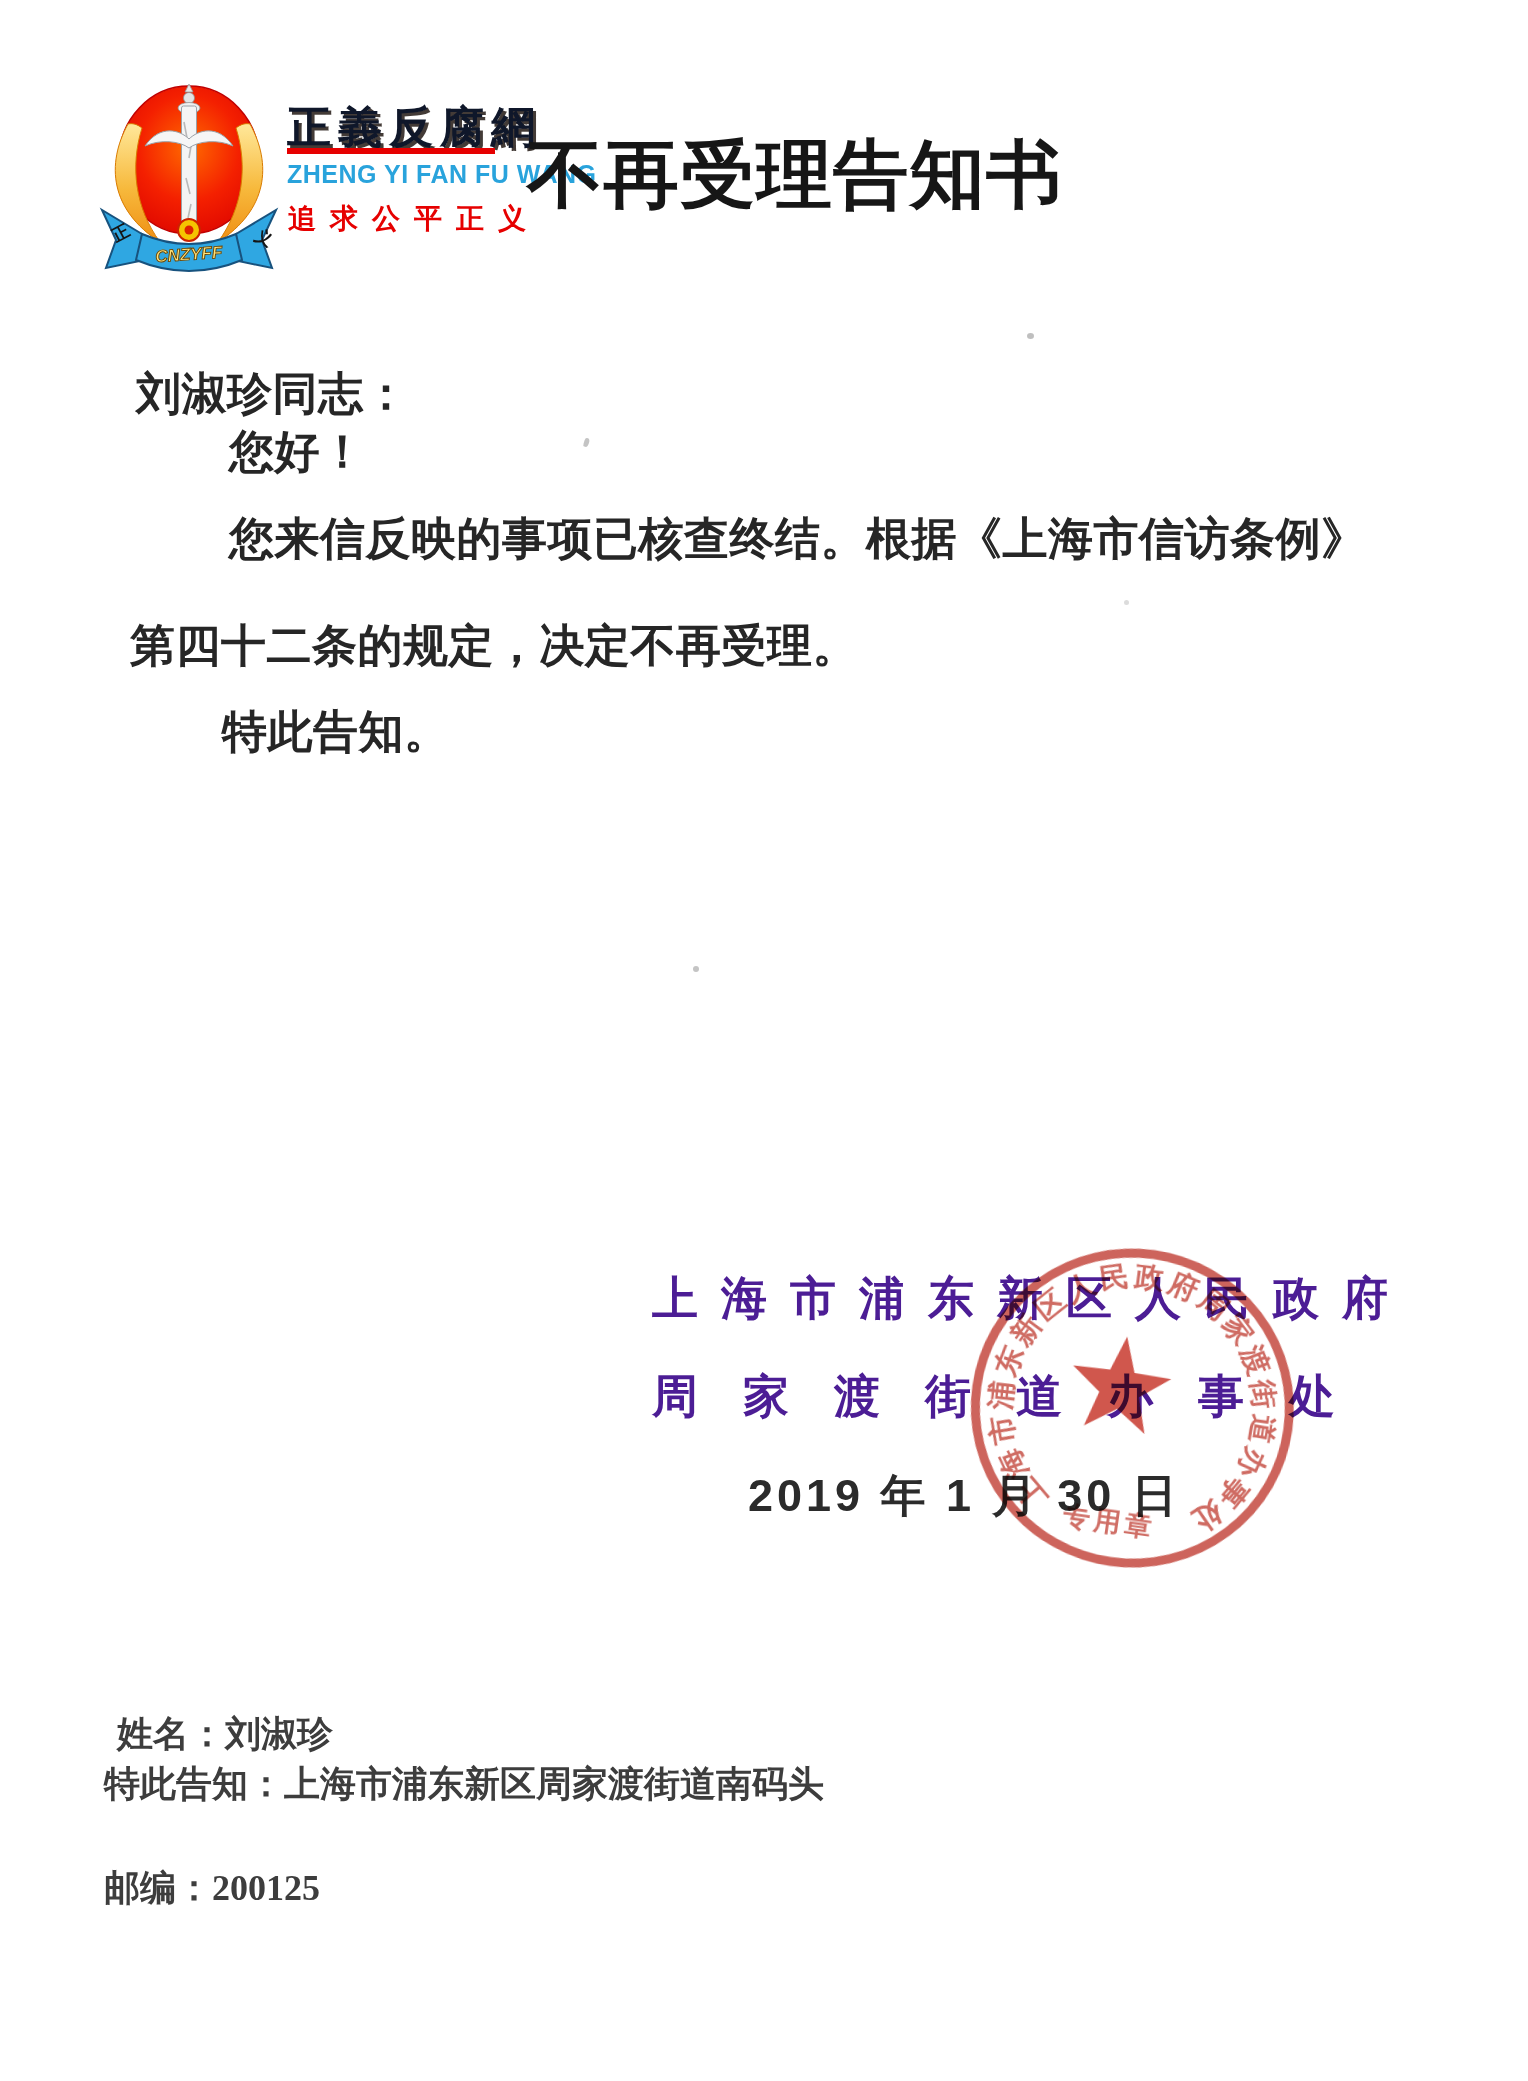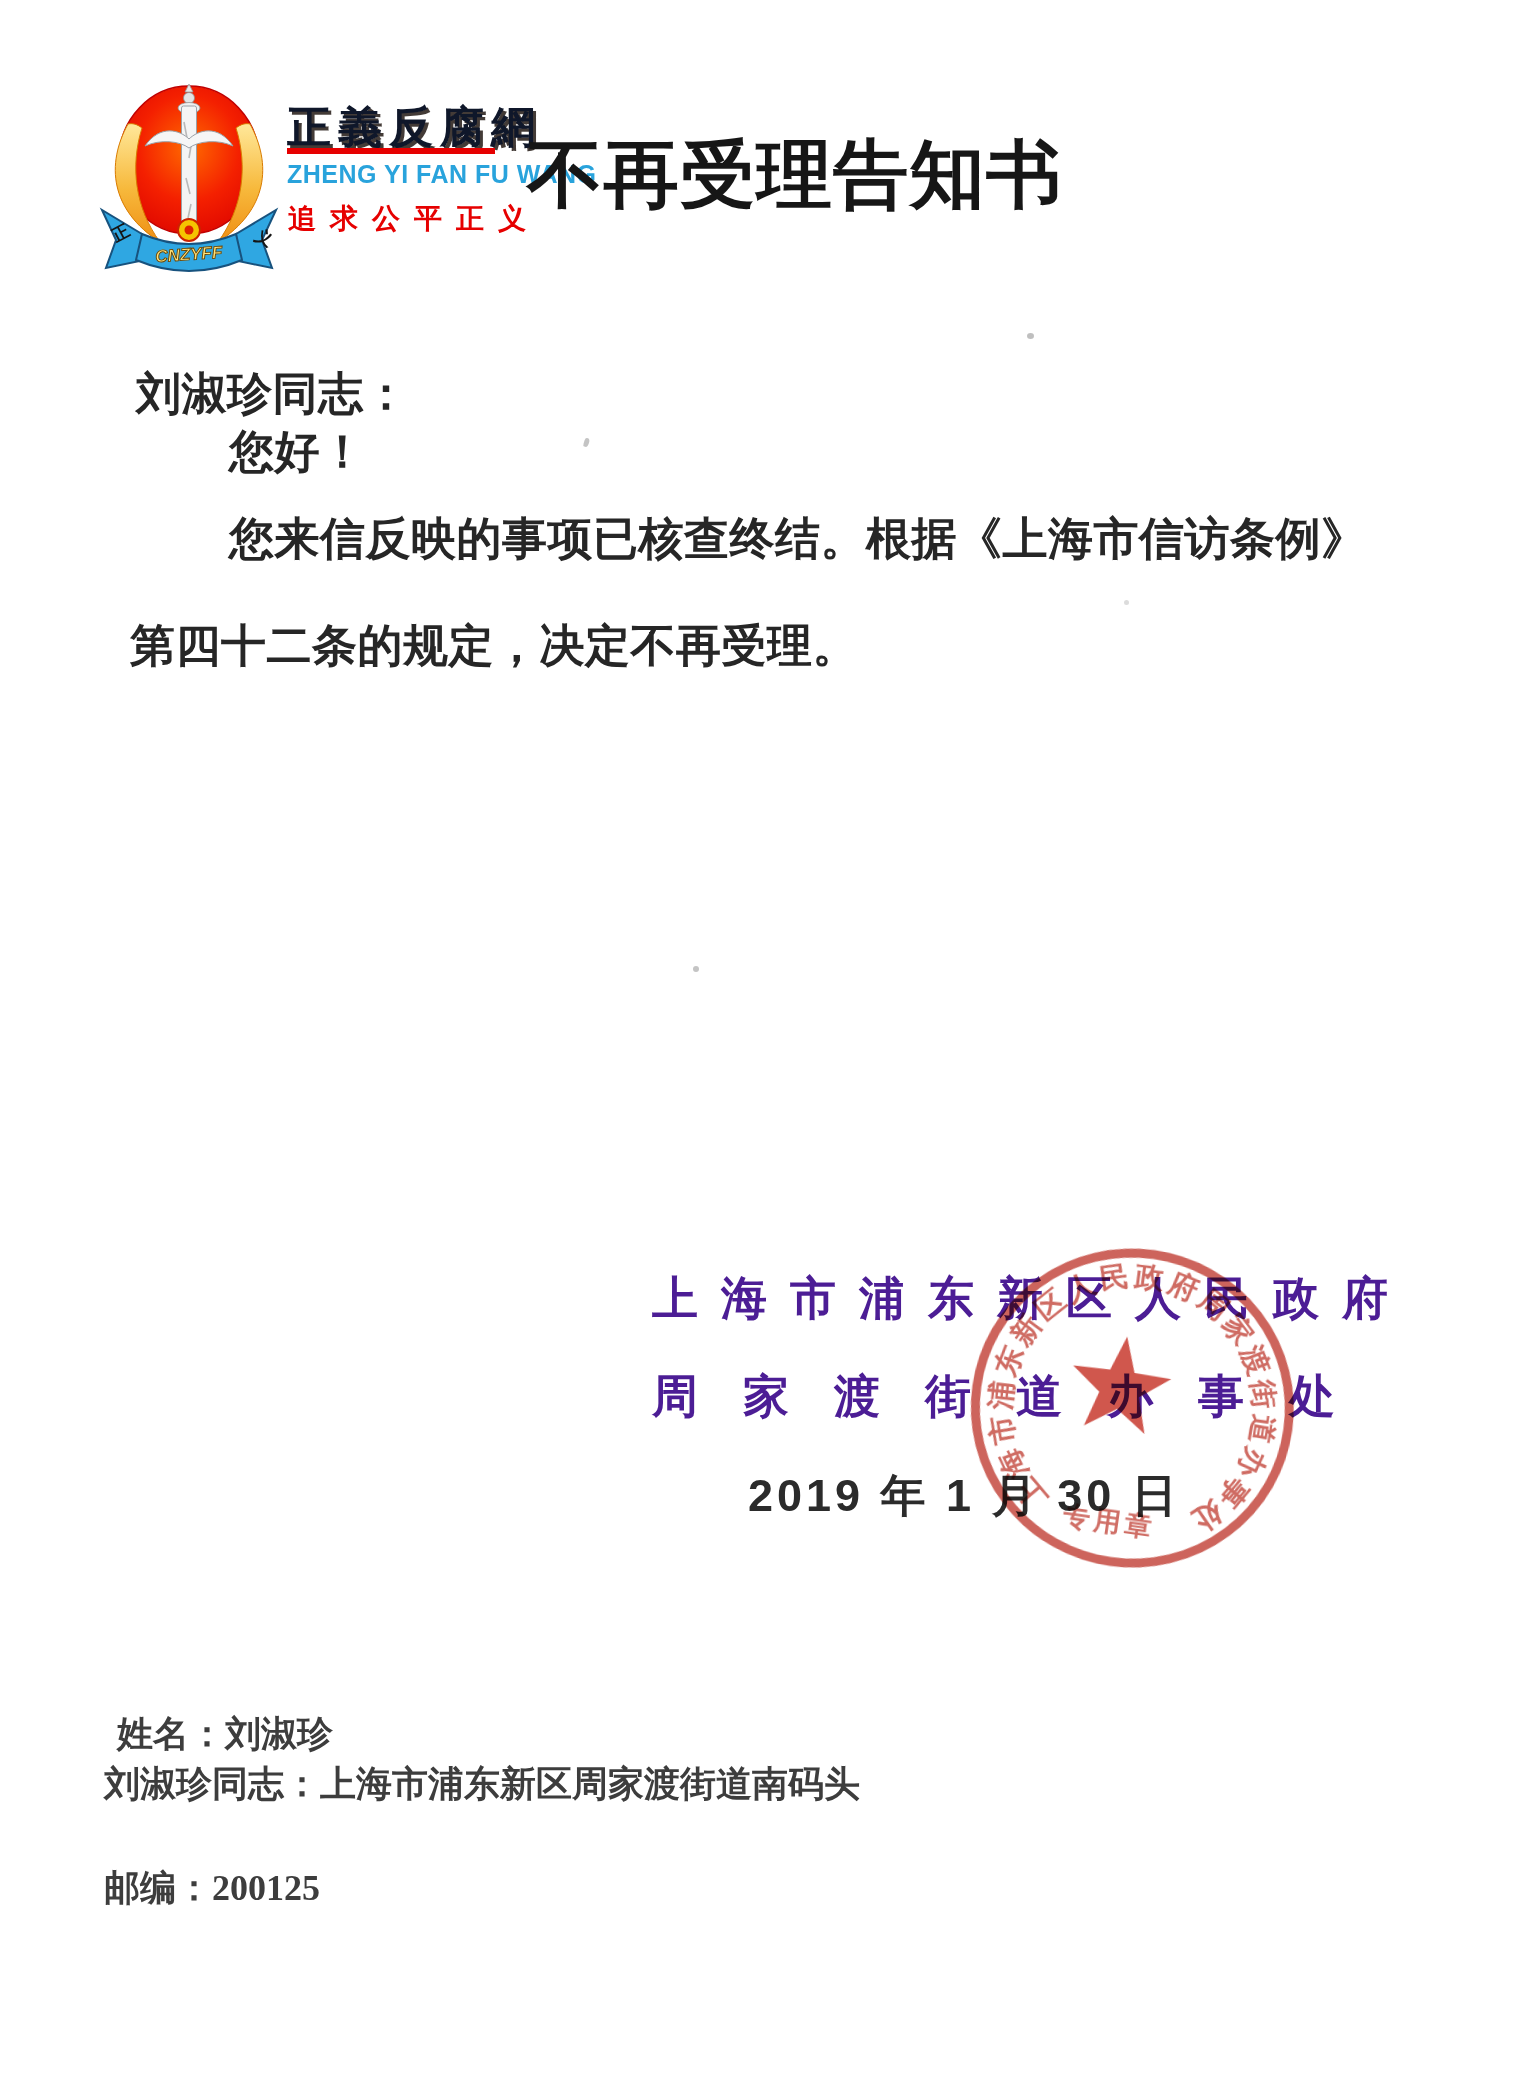--- a/index.html
+++ b/index.html
@@ -133,39 +133,40 @@
   <div class="abs brand-rule"></div>
   <div class="abs brand-en">ZHENG YI FAN FU WANG</div>
   <div class="abs brand-slogan">追求公平正义</div>
 
   <div class="abs doc-title">不再受理告知书</div>
 
   <div class="abs bodytext salutation">刘淑珍同志：</div>
   <div class="abs bodytext greeting">您好！</div>
   <div class="abs bodytext para1">您来信反映的事项已核查终结。根据《上海市信访条例》</div>
   <div class="abs bodytext para2">第四十二条的规定，决定不再受理。</div>
+  <div class="abs bodytext para3">特此告知。</div>
 
   <div class="abs signline sign1">上海市浦东新区人民政府</div>
   <div class="abs signline sign2">周家渡街道办事处</div>
   <div class="abs sign-date">2019 年 1 月 30 日</div>
 
   <svg class="abs stamp" viewBox="0 0 340 335" aria-hidden="true">
     <defs>
       <path id="stampArc" d="M 100,265 A 122,122 0 1 1 240,265" fill="none"></path>
     </defs>
     <ellipse cx="170" cy="165" rx="157" ry="155" fill="none" stroke="#bf3a2f" stroke-width="9" opacity="0.85"></ellipse>
     <polygon points="155,95 167.3,130 204.5,130.9 175,153.5 185.6,189.1 155,168 124.4,189.1 135,153.5 105.5,130.9 142.7,130" fill="#c63429" opacity="0.9"></polygon>
     <text font-size="29" font-weight="700" fill="#bf3a2f" opacity="0.82">
       <textPath href="#stampArc" startOffset="0" textLength="615" lengthAdjust="spacing">上海市浦东新区人民政府周家渡街道办事处</textPath>
     </text>
     <text x="163" y="290" text-anchor="middle" font-size="27" font-weight="700" fill="#bf3a2f" opacity="0.8" letter-spacing="4">专用章</text>
   </svg>
 
   <div class="abs footline foot2">姓名：刘淑珍</div>
-  <div class="abs footline foot3">刘淑珍同志：上海市浦东新区周家渡街道南码头</div>
+  <div class="abs footline foot3">特此告知：上海市浦东新区周家渡街道南码头</div>
   <div class="abs footline foot5">邮编：200125</div>
 
   <div class="abs speck speck1"></div>
   <div class="abs speck speck2"></div>
   <div class="abs speck speck3"></div>
   <div class="abs speck speck4"></div>
 
 </div>
 
 </body></html>

